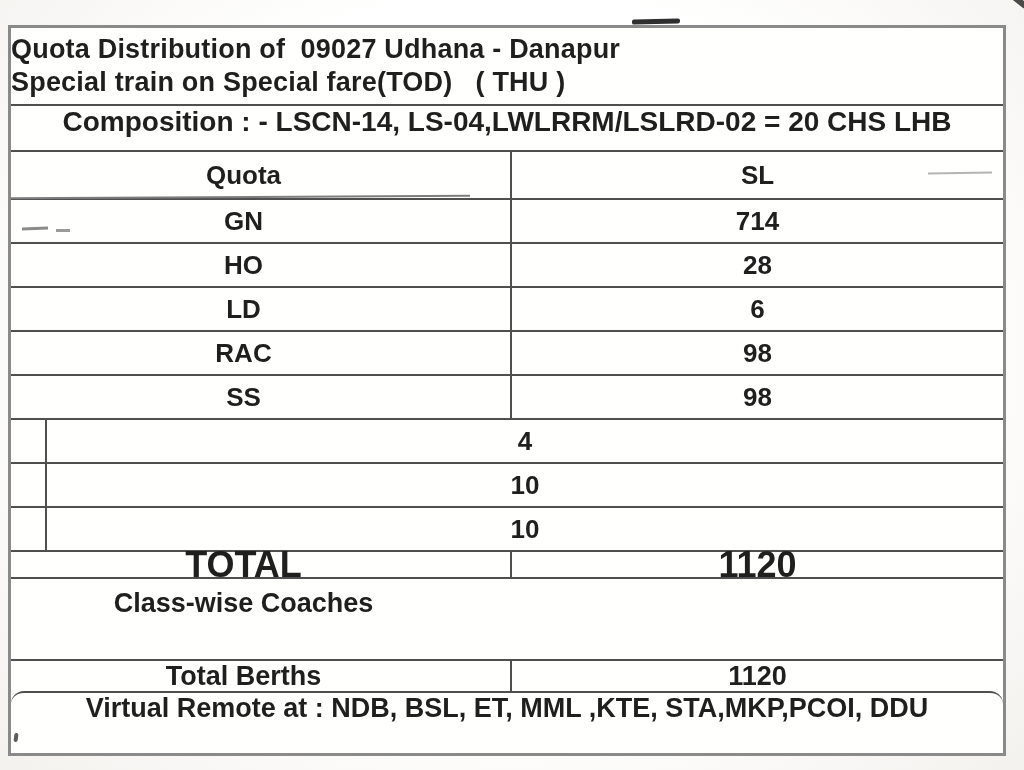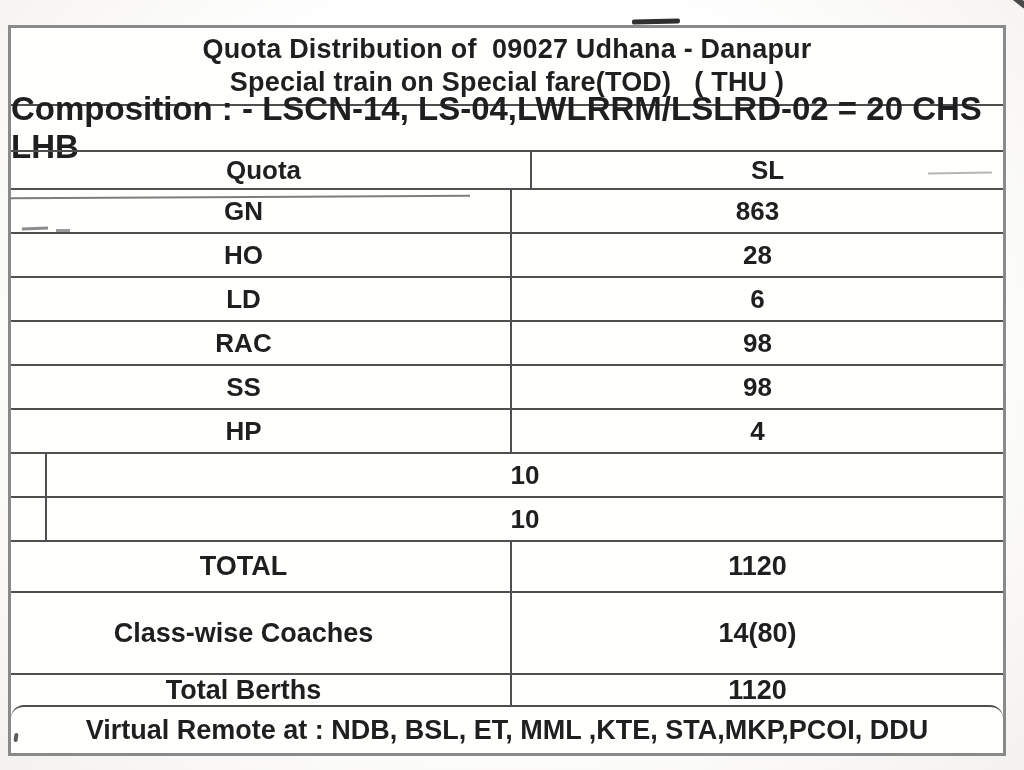--- a/index.html
+++ b/index.html
@@ -27,52 +27,52 @@
     position:absolute;
     left:8px; top:25px;
     width:998px; height:731px;
     border:3px solid var(--outer);
     background:#fffffe;
     display:flex;
     flex-direction:column;
   }
   .row{
     display:flex;
-    align-items:center;
+    align-items:flex-start;
     justify-content:center;
     border-top:2px solid var(--line);
     flex:0 0 auto;
   }
   .row span{white-space:pre-wrap;}
   .title-row{
     border-top:none;
     height:76px;
     flex-direction:column;
     justify-content:center;
     gap:2px;
     font-size:27px;
     letter-spacing:0.2px;
   }
-  .comp-row{height:46px;font-size:33px;}
+  .comp-row{height:46px;font-size:28px;}
   .two-col{padding:0;}
   .two-col .cell{
     height:100%;
     display:flex;align-items:center;justify-content:center;
   }
   .two-col .cell.left{width:465px;flex:0 0 465px;}
   .two-col .cell.right{flex:1;border-left:2px solid var(--line);margin-left:34px;}
-  .header-row{height:38px;font-size:26px;padding-left:20px;}
+  .header-row{height:48px;font-size:26px;}
   .rows-repeat{
     flex:0 0 352px;
     display:flex;flex-direction:column;
     font-size:26px;
   }
   .rows-repeat .row{flex:1 1 0;}
-  .total-row{height:51px;font-size:27px;}
-  .classwise-row{height:82px;font-size:27px;}
+  .total-row{height:27px;font-size:36px;}
+  .classwise-row{height:82px;font-size:27px;flex-direction:column;}
   .berths-row{height:32px;font-size:27px;}
   .footer-row{flex:1 1 auto;font-size:27px;border-radius:13px;}
   
   .artifact{position:absolute;pointer-events:none;background:#3a3a3a;}
   .a-top-dash{left:632px;top:19px;width:48px;height:5px;transform:rotate(-1.5deg);background:#2f2f2f;border-radius:2px;}
   .a-corner{left:1010px;top:-2px;width:18px;height:6px;transform:rotate(38deg);background:#4a4a4a;border-radius:2px;}
   .a-left-dash1{left:22px;top:227px;width:26px;height:3px;background:#8b8b8b;transform:rotate(-2deg);}
   .a-left-dash2{left:56px;top:229px;width:14px;height:3px;background:#9a9a9a;}
   .a-header-double{left:10px;top:196px;width:460px;height:2px;background:#7d7d7d;transform:rotate(-0.3deg);}
   .a-right-smudge{left:928px;top:172px;width:64px;height:2px;background:#b5b5b5;transform:rotate(-1deg);}
@@ -103,21 +103,21 @@
       </div>
     </div>
 
     <div class="rows-repeat">
 
         <div class="row two-col">
           <div class="cell left">
             <span>GN</span>
           </div>
           <div class="cell right">
-            <span>863</span>
+            <span>714</span>
           </div>
         </div>
 
         <div class="row two-col">
           <div class="cell left">
             <span>HO</span>
           </div>
           <div class="cell right">
             <span>28</span>
           </div>
@@ -144,23 +144,20 @@
         <div class="row two-col">
           <div class="cell left">
             <span>SS</span>
           </div>
           <div class="cell right">
             <span>98</span>
           </div>
         </div>
 
         <div class="row two-col">
-          <div class="cell left">
-            <span>HP</span>
-          </div>
           <div class="cell right">
             <span>4</span>
           </div>
         </div>
 
         <div class="row two-col">
           <div class="cell right">
             <span>10</span>
           </div>
         </div>

